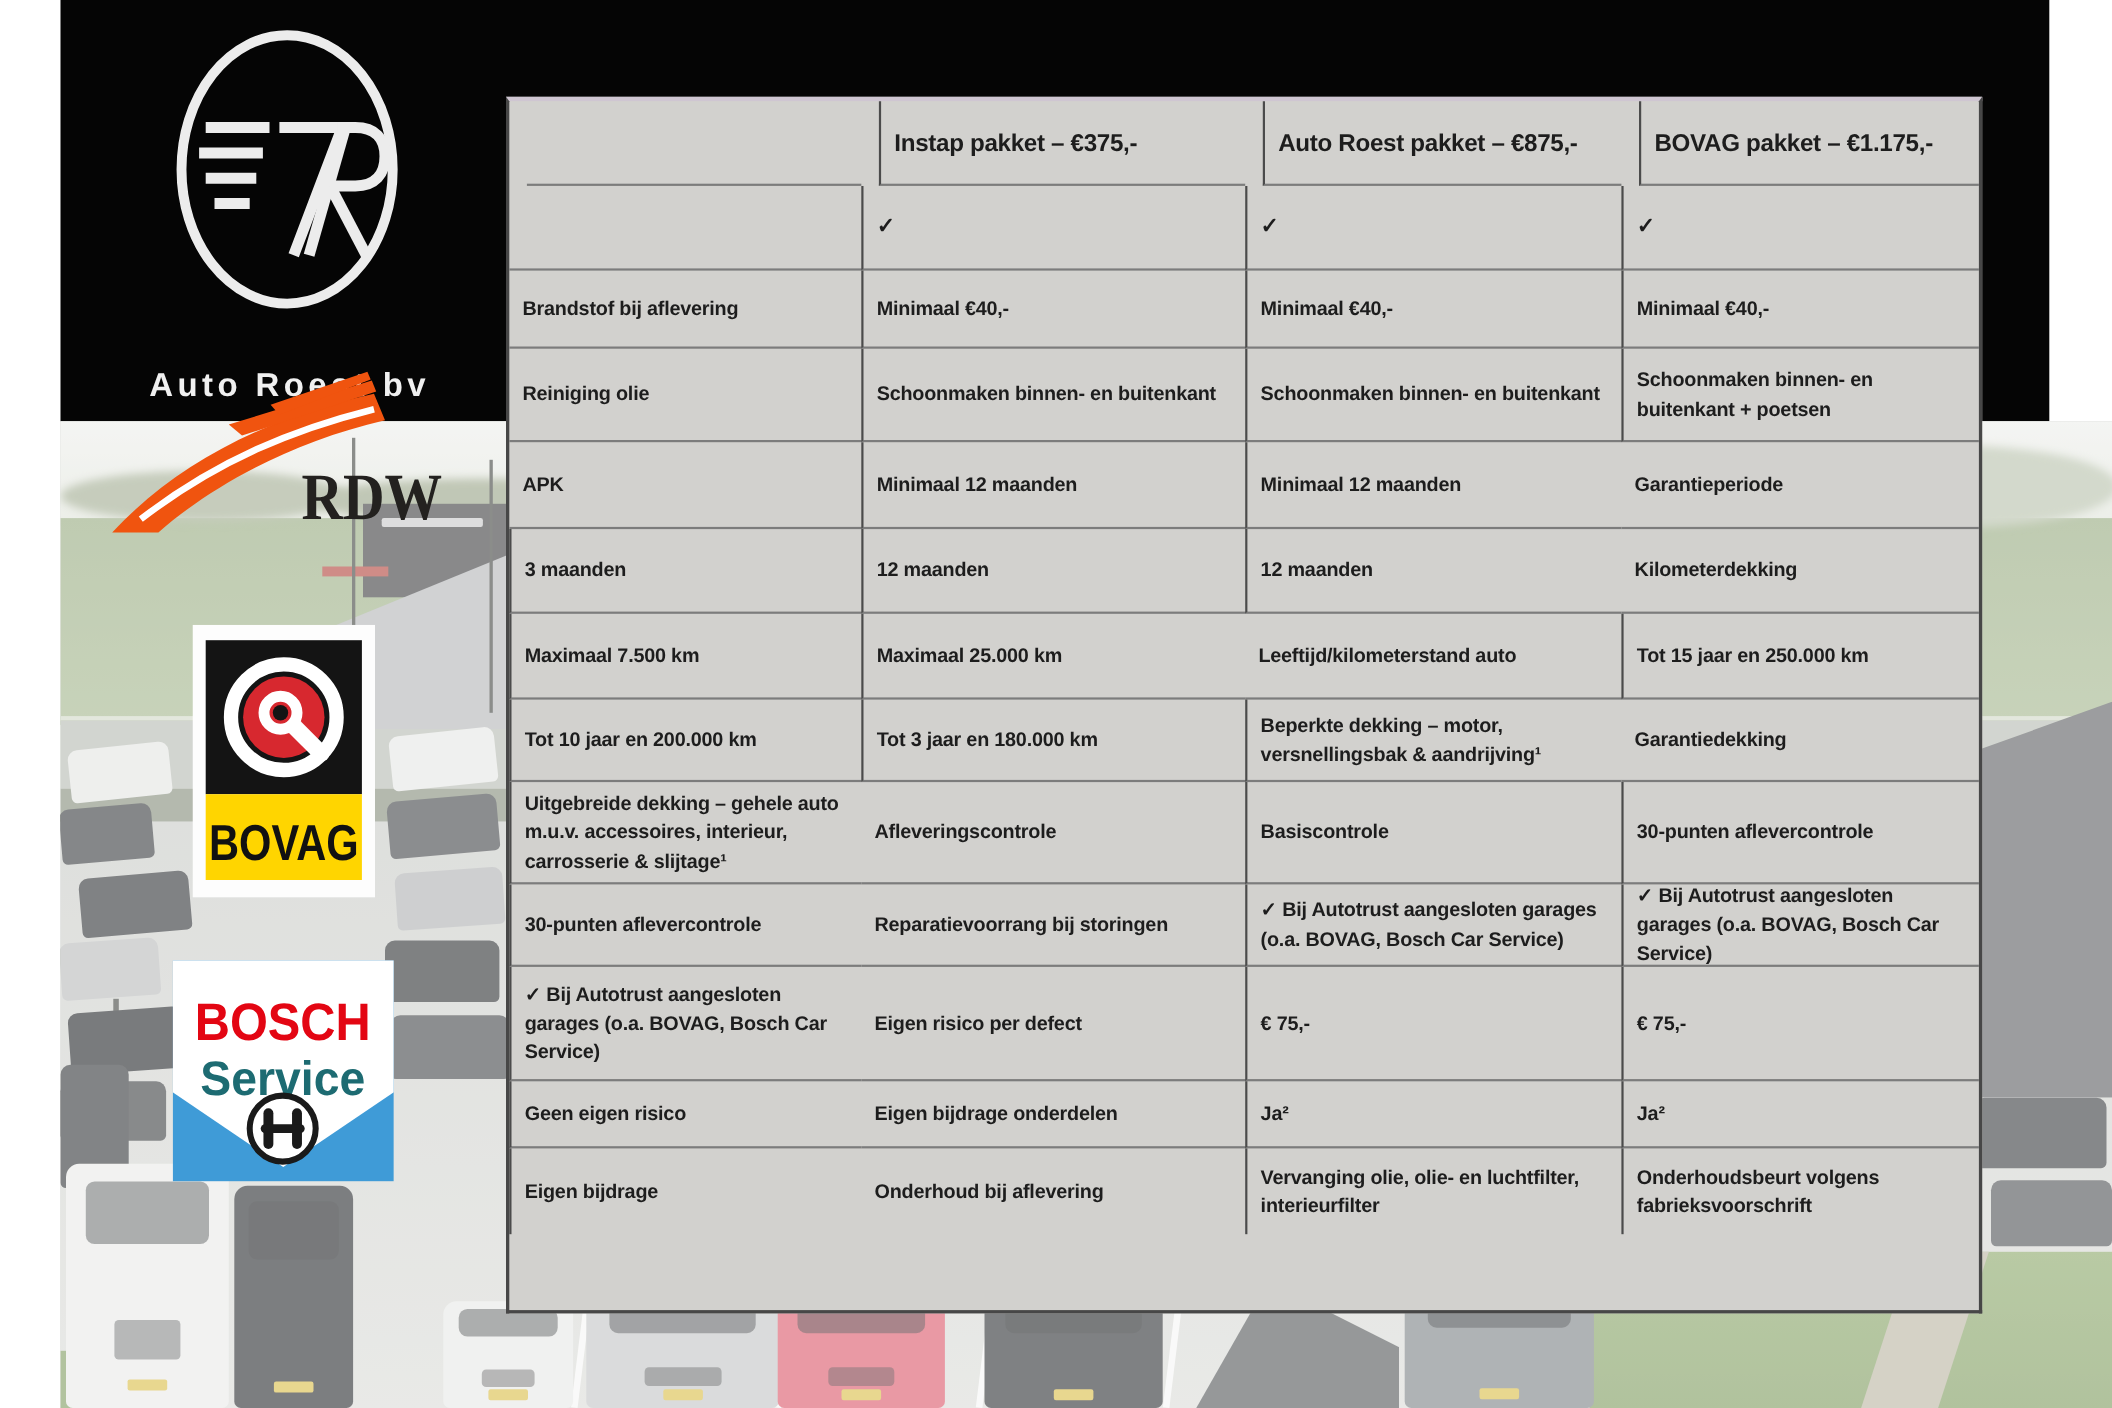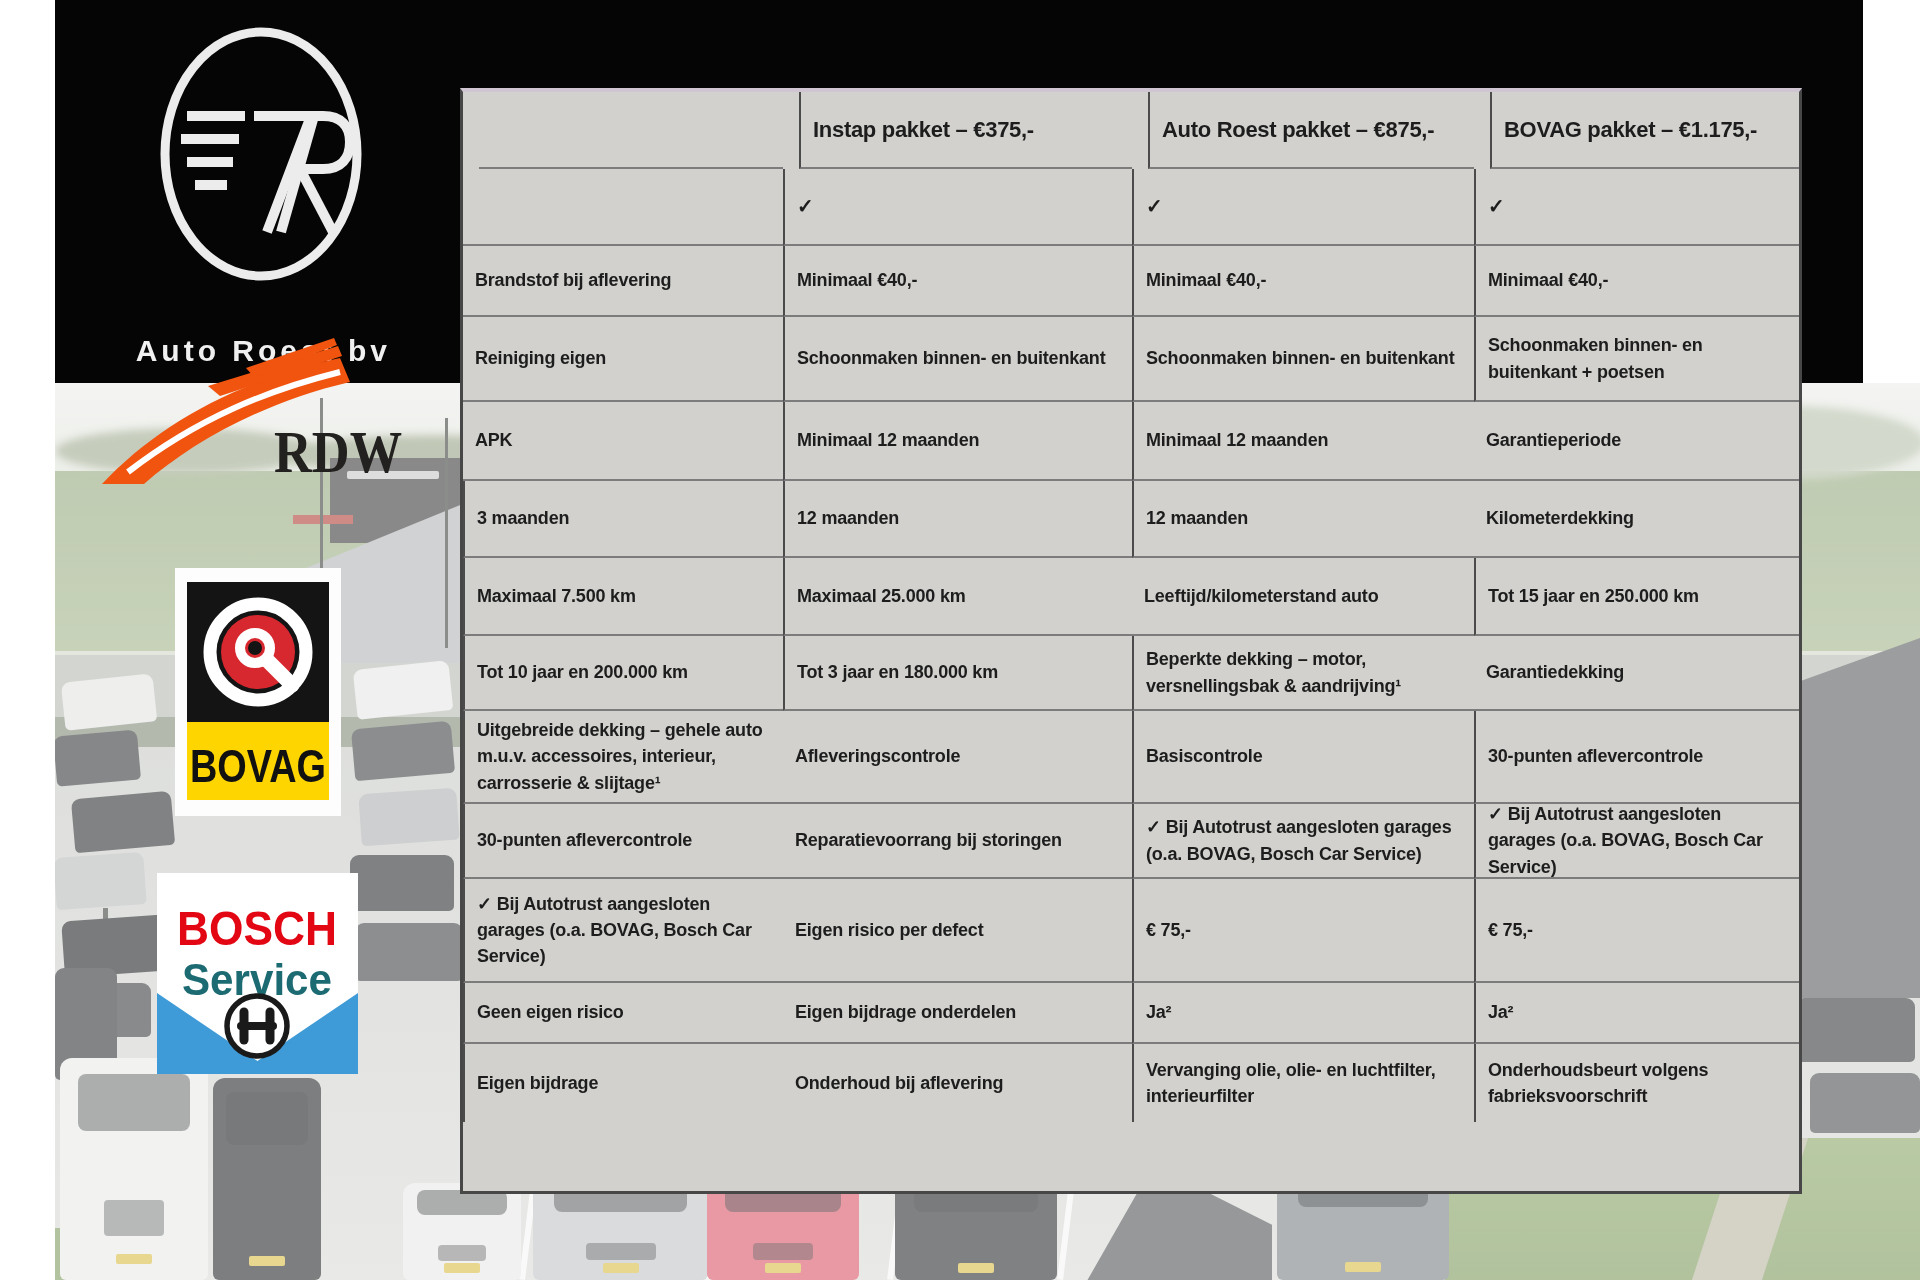--- a/index.html
+++ b/index.html
@@ -208,21 +208,21 @@
     <div class="c l"></div>
     <div class="c v ck">✓</div>
     <div class="c v ck">✓</div>
     <div class="c v ck">✓</div>
 
     <div class="c l">Brandstof bij aflevering</div>
     <div class="c v">Minimaal €40,-</div>
     <div class="c v">Minimaal €40,-</div>
     <div class="c v">Minimaal €40,-</div>
 
-    <div class="c l">Reiniging eigen</div>
+    <div class="c l">Reiniging olie</div>
     <div class="c v">Schoonmaken binnen- en buitenkant</div>
     <div class="c v">Schoonmaken binnen- en buitenkant</div>
     <div class="c v">Schoonmaken binnen- en buitenkant + poetsen</div>
 
     <div class="c l">APK</div>
     <div class="c v">Minimaal 12 maanden</div>
     <div class="c v">Minimaal 12 maanden</div>
 
     <div class="c l">Garantieperiode</div>
     <div class="c v">3 maanden</div>

